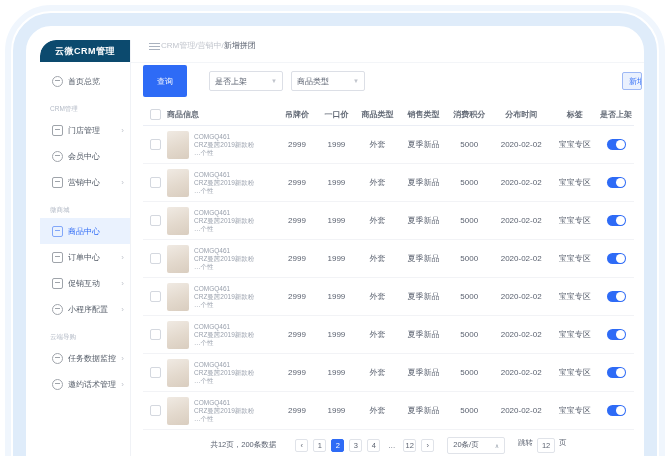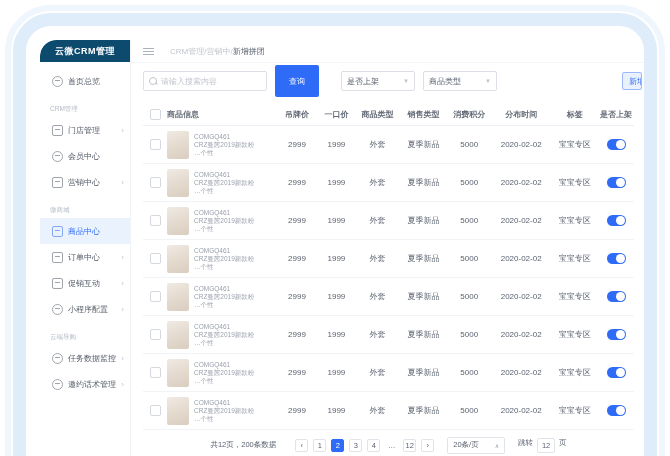--- a/index.html
+++ b/index.html
@@ -23,21 +23,21 @@
   .m-item{height:26px;display:flex;align-items:center;padding:0 6px 0 12px;font-size:8px;color:#525a66;cursor:pointer}
   .m-item .lbl{margin-left:5px;white-space:nowrap}
   .m-item .chev{margin-left:auto;color:#c0c4cc;font-size:8px}
   .m-item.active{background:#eaf2fe;color:#2e6bf6}
   .m-sec{height:20px;display:flex;align-items:flex-end;padding:0 0 3px 10px;font-size:6.5px;color:#b3bac6}
   .ic{width:9px;height:9px;border:1px solid currentColor;border-radius:2px;opacity:.55;position:relative;flex:none}
   .ic.round{border-radius:50%}
   .ic::after{content:"";position:absolute;left:2px;right:2px;top:3px;border-top:1px solid currentColor}
   
   .main{flex:1;display:flex;flex-direction:column;min-width:0}
-  .topbar{height:22px;flex:none;display:flex;align-items:center;gap:15px;padding:0 12px;border-bottom:1px solid #f3f5f8}
+  .topbar{height:22px;flex:none;display:flex;align-items:flex-start;gap:0;padding:0 18px;border-bottom:1px solid #f3f5f8}
   .hamwrap{width:12px;height:12px;display:flex;align-items:center;cursor:pointer}
   .ham{width:11px;height:1px;background:#aab2bf;position:relative}
   .ham::before,.ham::after{content:"";position:absolute;left:0;width:11px;height:1px;background:#aab2bf}
   .ham::before{top:-3px}.ham::after{top:3px}
   .crumbs{font-size:8px;color:#c0c4cc;white-space:nowrap}
   .crumbs .last{color:#5b6270}
   .content{flex:1;display:flex;flex-direction:column;padding:8px 12px 0 12px;min-width:0}
   
   .filters{display:flex;align-items:center;gap:8px;height:20px;flex:none;margin-bottom:12px}
   .sel{height:18px;border:1px solid #dcdfe6;border-radius:2px;display:flex;align-items:center;
@@ -153,24 +153,20 @@
     <div class="topbar">
       <span class="hamwrap">
           <span class="ham"></span>
         </span>
       <span class="crumbs" id="crumbs"><span>CRM管理/</span><span>营销中/</span><span class="last">新增拼团</span></span>
     </div>
 
     <div class="content">
 
       <div class="filters">
-        <div class="search">
-          <span class="mag"></span>
-          <input type="text" placeholder="请输入搜索内容" style="">
-        </div>
         <button class="btn-primary">查询</button>
         <span class="gap"></span>
         <div class="sel w2">
           <span>是否上架</span>
           <span class="caret">▼</span>
         </div>
         <div class="sel w2">
           <span>商品类型</span>
           <span class="caret">▼</span>
         </div>

